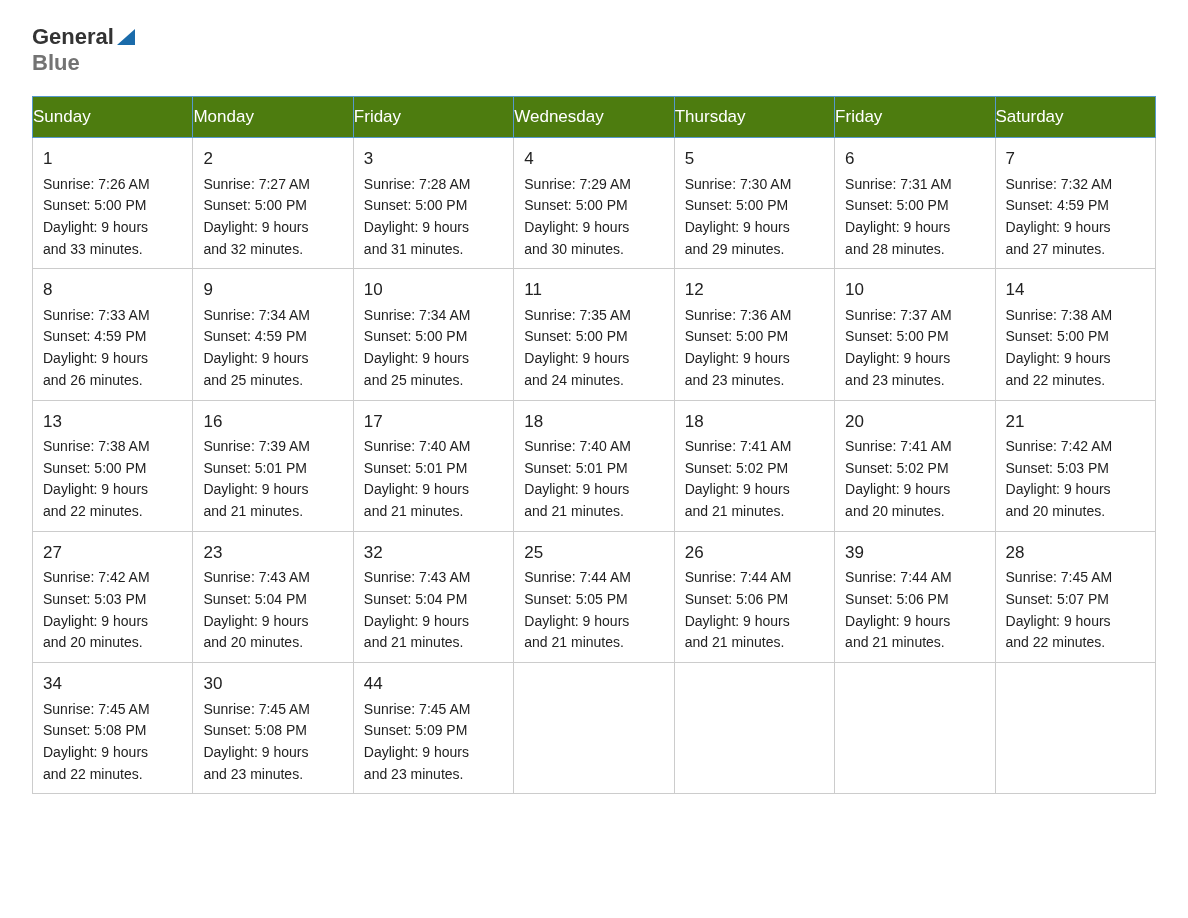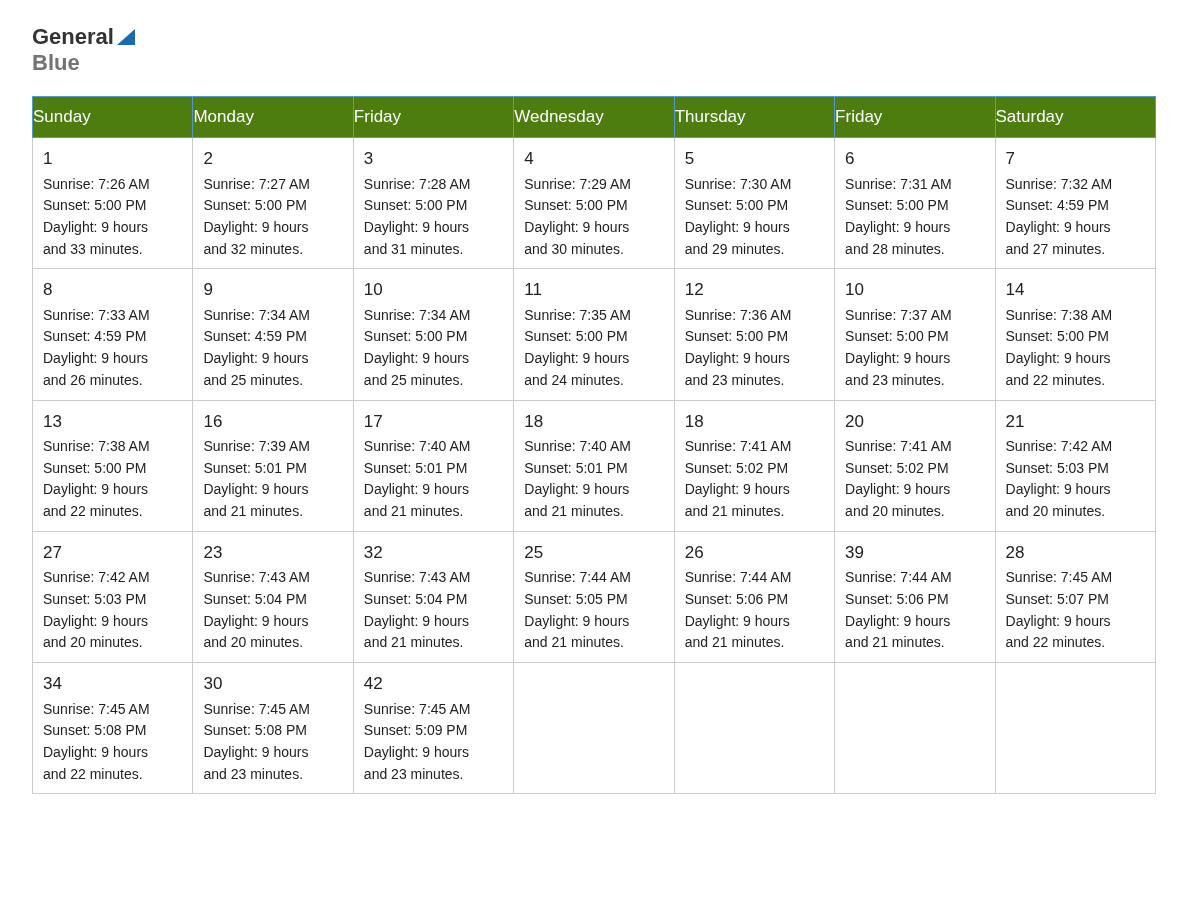--- a/index.html
+++ b/index.html
@@ -149,20 +149,20 @@
         <td><span class="day-number">23</span><span class="day-info">Sunrise: 7:43 AM<br>Sunset: 5:04 PM<br>Daylight: 9 hours<br>and 20 minutes.</span></td>
         <td><span class="day-number">32</span><span class="day-info">Sunrise: 7:43 AM<br>Sunset: 5:04 PM<br>Daylight: 9 hours<br>and 21 minutes.</span></td>
         <td><span class="day-number">25</span><span class="day-info">Sunrise: 7:44 AM<br>Sunset: 5:05 PM<br>Daylight: 9 hours<br>and 21 minutes.</span></td>
         <td><span class="day-number">26</span><span class="day-info">Sunrise: 7:44 AM<br>Sunset: 5:06 PM<br>Daylight: 9 hours<br>and 21 minutes.</span></td>
         <td><span class="day-number">39</span><span class="day-info">Sunrise: 7:44 AM<br>Sunset: 5:06 PM<br>Daylight: 9 hours<br>and 21 minutes.</span></td>
         <td><span class="day-number">28</span><span class="day-info">Sunrise: 7:45 AM<br>Sunset: 5:07 PM<br>Daylight: 9 hours<br>and 22 minutes.</span></td>
       </tr>
       <tr>
         <td><span class="day-number">34</span><span class="day-info">Sunrise: 7:45 AM<br>Sunset: 5:08 PM<br>Daylight: 9 hours<br>and 22 minutes.</span></td>
         <td><span class="day-number">30</span><span class="day-info">Sunrise: 7:45 AM<br>Sunset: 5:08 PM<br>Daylight: 9 hours<br>and 23 minutes.</span></td>
-        <td><span class="day-number">42</span><span class="day-info">Sunrise: 7:45 AM<br>Sunset: 5:09 PM<br>Daylight: 9 hours<br>and 23 minutes.</span></td>
+        <td><span class="day-number">44</span><span class="day-info">Sunrise: 7:45 AM<br>Sunset: 5:09 PM<br>Daylight: 9 hours<br>and 23 minutes.</span></td>
         <td class="empty-cell"></td>
         <td class="empty-cell"></td>
         <td class="empty-cell"></td>
         <td class="empty-cell"></td>
       </tr>
     </tbody>
 </table>
 
 </body></html>

